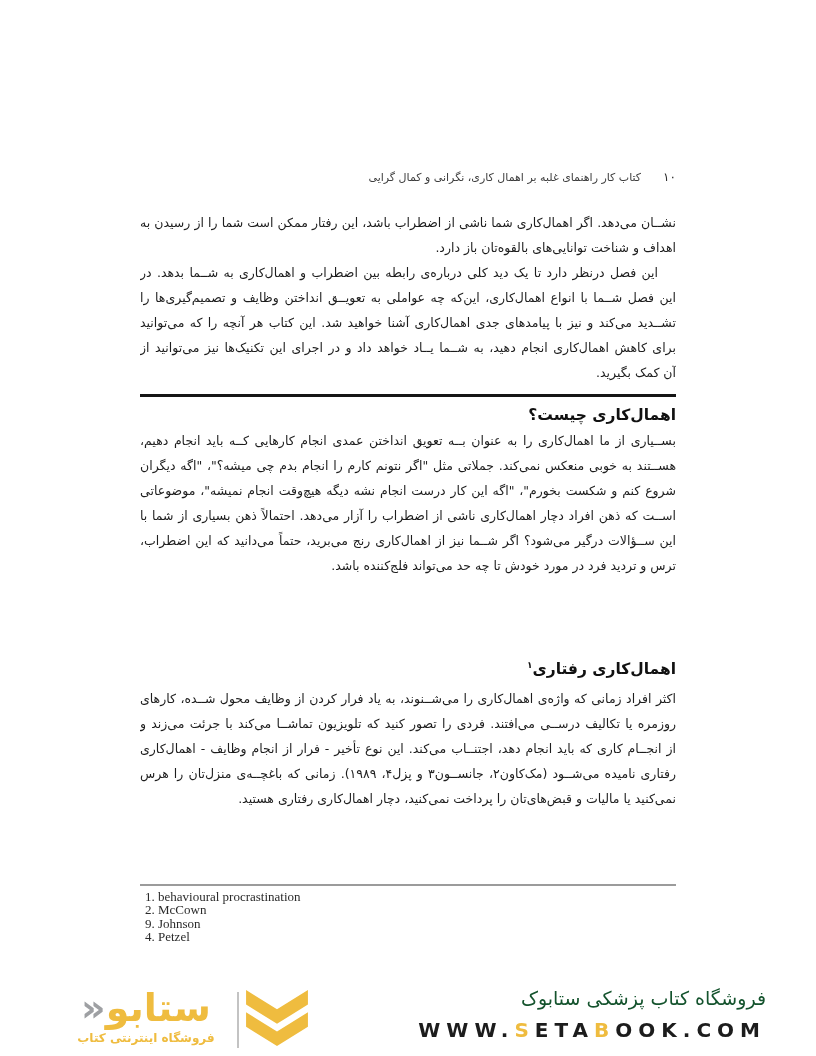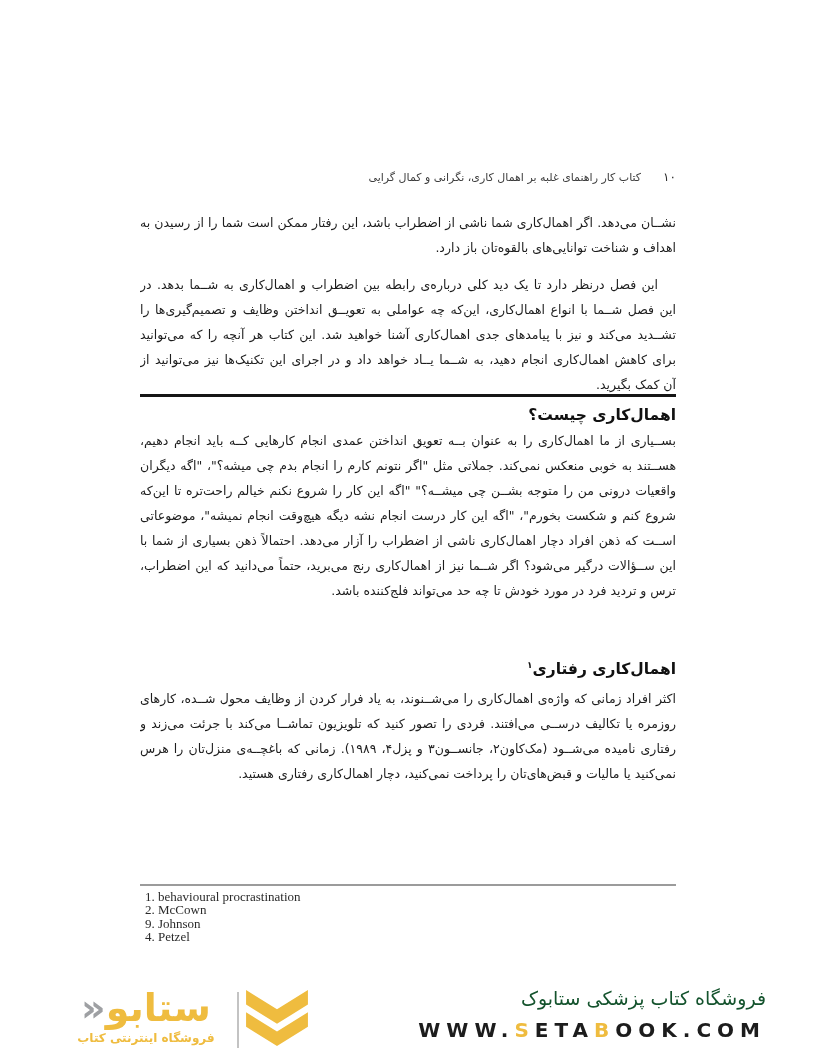--- a/index.html
+++ b/index.html
@@ -83,46 +83,46 @@
   <div class="header">
     <span class="pagenum">۱۰</span>
     <span class="running">کتاب کار راهنمای غلبه بر اهمال کاری، نگرانی و کمال گرایی</span>
   </div>
 
   <div class="tb" style="top:210px">
     <div class="line">نشــان می‌دهد. اگر اهمال‌کاری شما ناشی از اضطراب باشد، این رفتار ممکن است شما را از رسیدن به</div>
     <div class="line last">اهداف و شناخت توانایی‌های بالقوه‌تان باز دارد.</div>
   </div>
 
-  <div class="tb" style="top:272px">
+  <div class="tb" style="top:260px">
     <div class="line ind">این فصل درنظر دارد تا یک دید کلی درباره‌ی رابطه بین اضطراب و اهمال‌کاری به شــما بدهد. در</div>
     <div class="line">این فصل شــما با انواع اهمال‌کاری، این‌که چه عواملی به تعویــق انداختن وظایف و تصمیم‌گیری‌ها را</div>
     <div class="line">تشــدید می‌کند و نیز با پیامدهای جدی اهمال‌کاری آشنا خواهید شد. این کتاب هر آنچه را که می‌توانید</div>
     <div class="line">برای کاهش اهمال‌کاری انجام دهید، به شــما یــاد خواهد داد و در اجرای این تکنیک‌ها نیز می‌توانید از</div>
     <div class="line last">آن کمک بگیرید.</div>
   </div>
 
   <div class="h1rule"></div>
   <h2 class="sect" style="top:402px">اهمال‌کاری چیست؟</h2>
 
   <div class="tb" style="top:428px">
     <div class="line">بســیاری از ما اهمال‌کاری را به عنوان بــه تعویق انداختن عمدی انجام کارهایی کــه باید انجام دهیم،</div>
     <div class="line">هســتند به خوبی منعکس نمی‌کند. جملاتی مثل "اگر نتونم کارم را انجام بدم چی میشه؟"، "اگه دیگران</div>
-    <div class="line">واقعیات درونی من را متوجه بشــن چی میشــه؟" "اگه این کار را شروع نکنم خیالم راحت‌تره تا این‌که</div>
     <div class="line">شروع کنم و شکست بخورم"، "اگه این کار درست انجام نشه دیگه هیچ‌وقت انجام نمیشه"، موضوعاتی</div>
     <div class="line">اســت که ذهن افراد دچار اهمال‌کاری ناشی از اضطراب را آزار می‌دهد. احتمالاً ذهن بسیاری از شما با</div>
     <div class="line">این ســؤالات درگیر می‌شود؟ اگر شــما نیز از اهمال‌کاری رنج می‌برید، حتماً می‌دانید که این اضطراب،</div>
     <div class="line last">ترس و تردید فرد در مورد خودش تا چه حد می‌تواند فلج‌کننده باشد.</div>
   </div>
 
   <h2 class="sect" style="top:652px"><span>اهمال‌کاری رفتاری</span><sup>۱</sup></h2>
 
   <div class="tb" style="top:686px">
     <div class="line">اکثر افراد زمانی که واژه‌ی اهمال‌کاری را می‌شــنوند، به یاد فرار کردن از وظایف محول شــده، کارهای</div>
     <div class="line">روزمره یا تکالیف درســی می‌افتند. فردی را تصور کنید که تلویزیون تماشــا می‌کند با جرئت می‌زند و</div>
+    <div class="line">از انجــام کاری که باید انجام دهد، اجتنــاب می‌کند. این نوع تأخیر - فرار از انجام وظایف - اهمال‌کاری</div>
     <div class="line">رفتاری نامیده می‌شــود (مک‌کاون۲، جانســون۳ و پزل۴، ۱۹۸۹). زمانی که باغچــه‌ی منزل‌تان را هرس</div>
     <div class="line last">نمی‌کنید یا مالیات و قبض‌های‌تان را پرداخت نمی‌کنید، دچار اهمال‌کاری رفتاری هستید.</div>
   </div>
 
   <div class="fnsep"></div>
   <div class="fns">
     <div>1. behavioural procrastination</div>
     <div>2. McCown</div>
     <div>9. Johnson</div>
     <div>4. Petzel</div>

